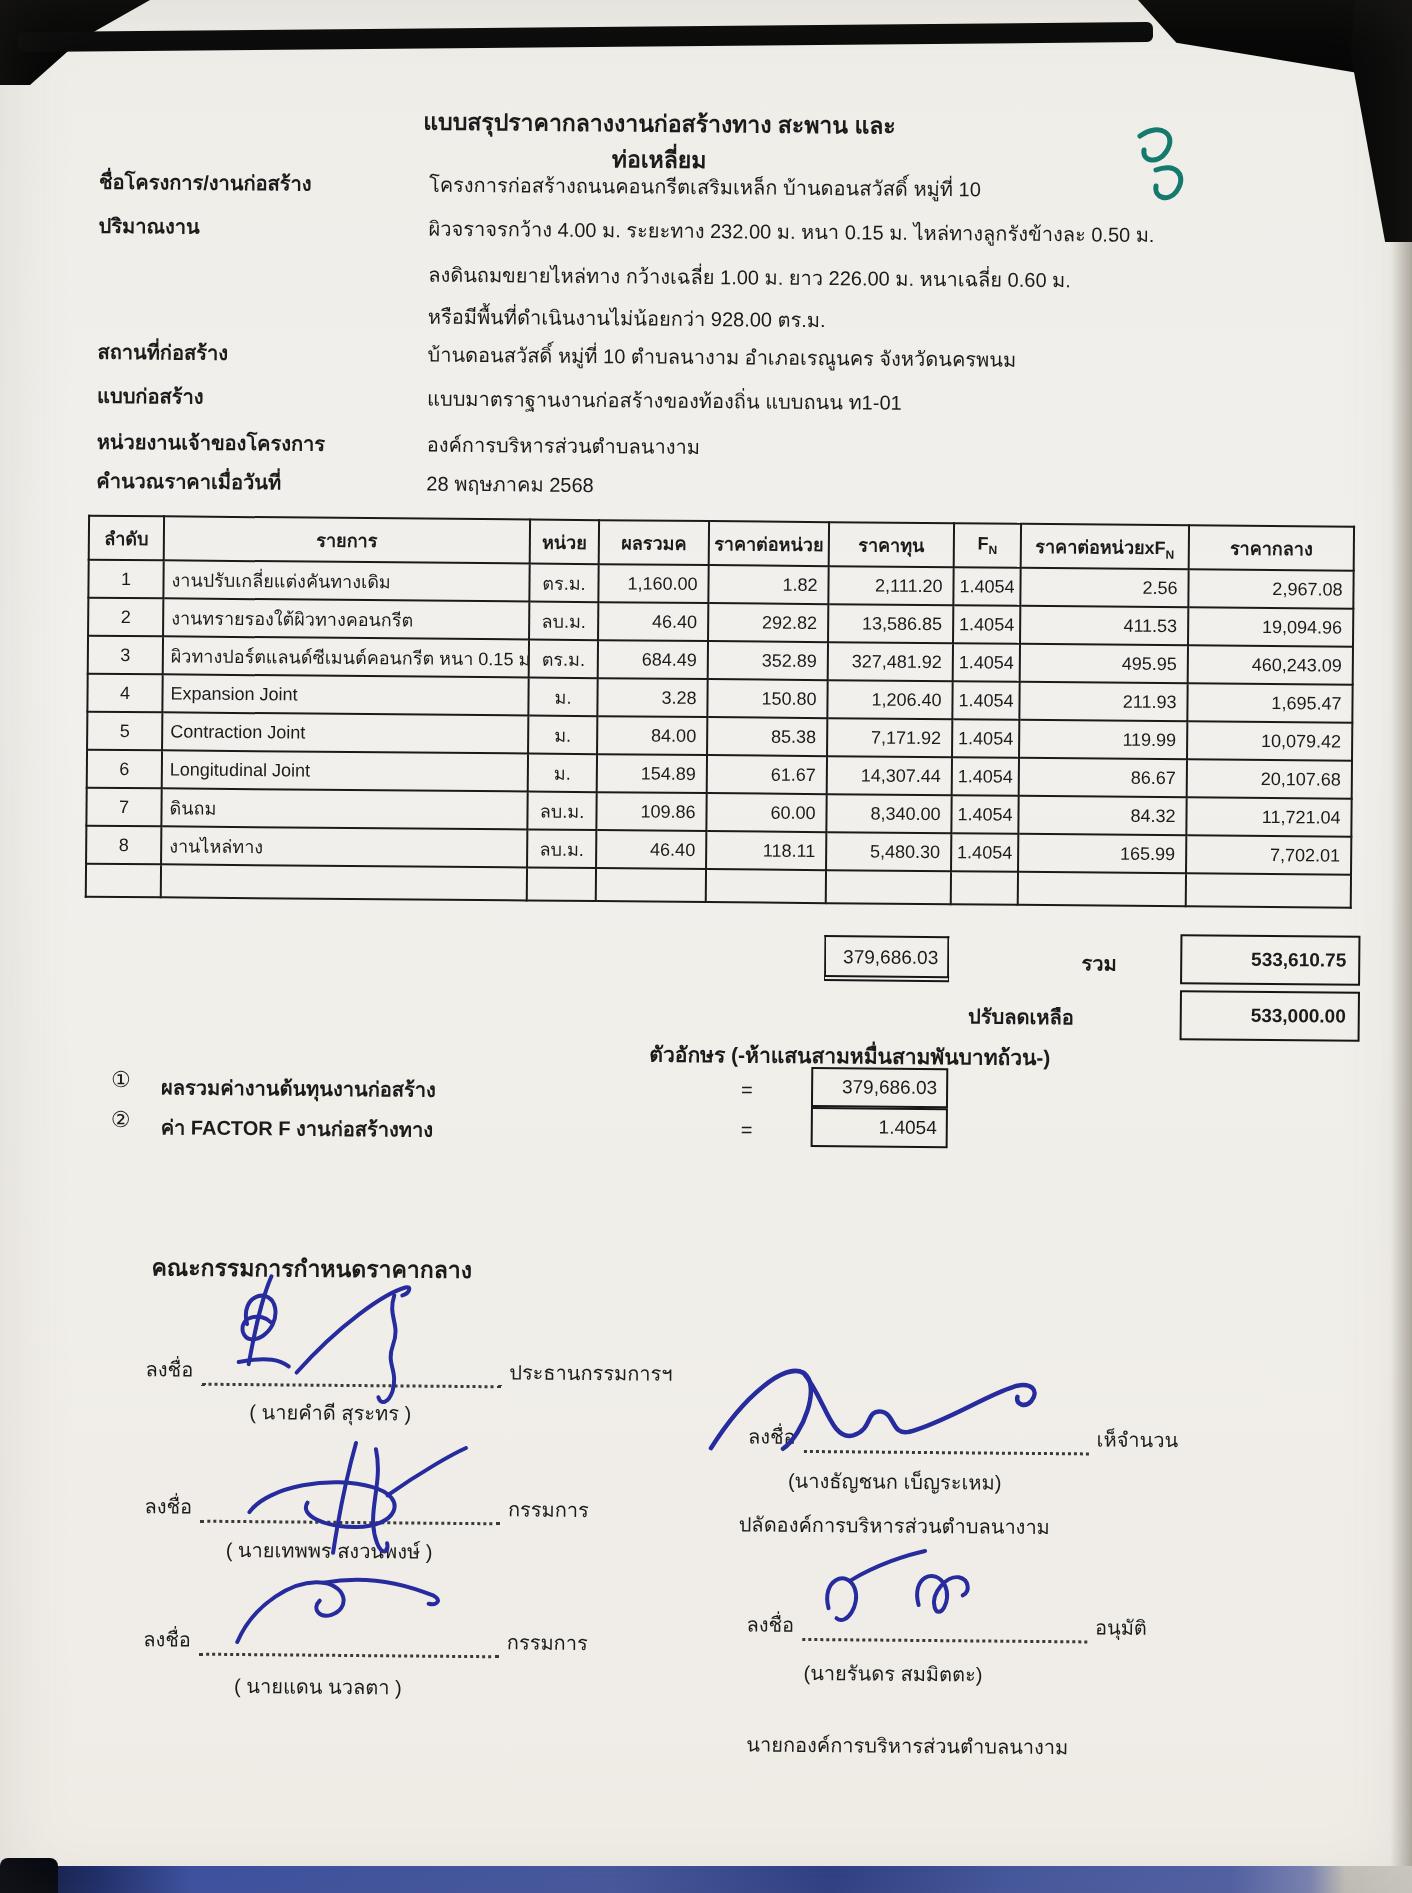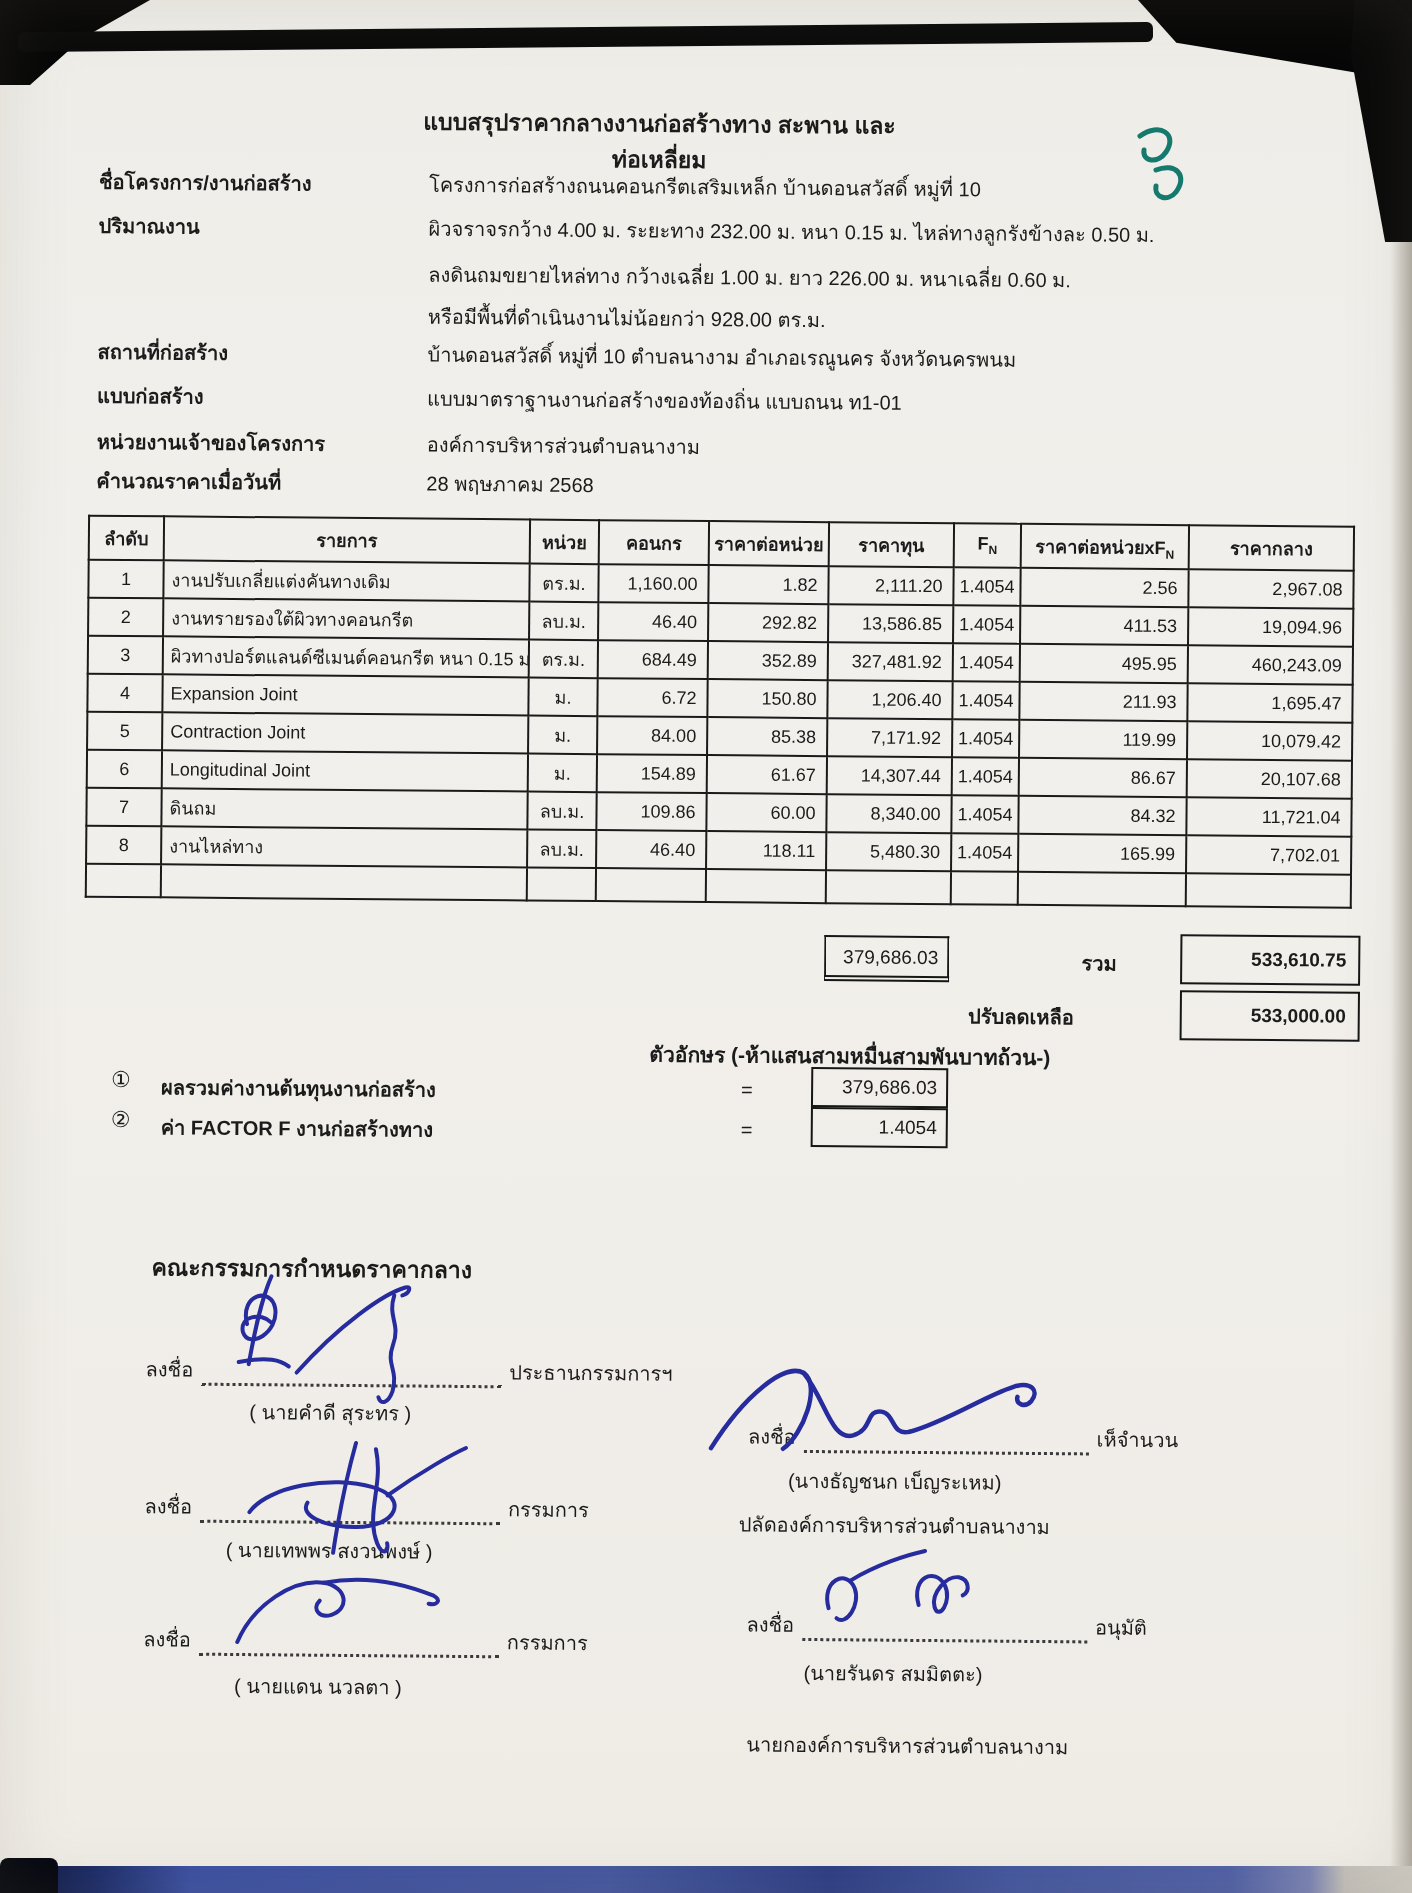--- a/index.html
+++ b/index.html
@@ -104,21 +104,21 @@
             <col style="width:125px">
             <col style="width:67px">
             <col style="width:168px">
             <col style="width:165px">
         </colgroup>
         <thead>
           <tr>
             <th>ลำดับ</th>
             <th>รายการ</th>
             <th>หน่วย</th>
-            <th>คอนกร</th>
+            <th>ผลรวมค</th>
             <th>ราคาต่อหน่วย</th>
             <th>ราคาทุน</th>
             <th><span>F</span><sub>N</sub></th>
             <th><span>ราคาต่อหน่วยxF</span><sub>N</sub></th>
             <th>ราคากลาง</th>
           </tr>
         </thead>
         <tbody>
             <tr>
         <td class="ctr">1</td>
@@ -150,21 +150,21 @@
         <td class="num">352.89</td>
         <td class="num">327,481.92</td>
         <td class="ctr">1.4054</td>
         <td class="num">495.95</td>
         <td class="num">460,243.09</td>
       </tr>
             <tr>
         <td class="ctr">4</td>
         <td class="item">Expansion  Joint</td>
         <td class="ctr">ม.</td>
-        <td class="num">6.72</td>
+        <td class="num">3.28</td>
         <td class="num">150.80</td>
         <td class="num">1,206.40</td>
         <td class="ctr">1.4054</td>
         <td class="num">211.93</td>
         <td class="num">1,695.47</td>
       </tr>
             <tr>
         <td class="ctr">5</td>
         <td class="item">Contraction  Joint</td>
         <td class="ctr">ม.</td>

